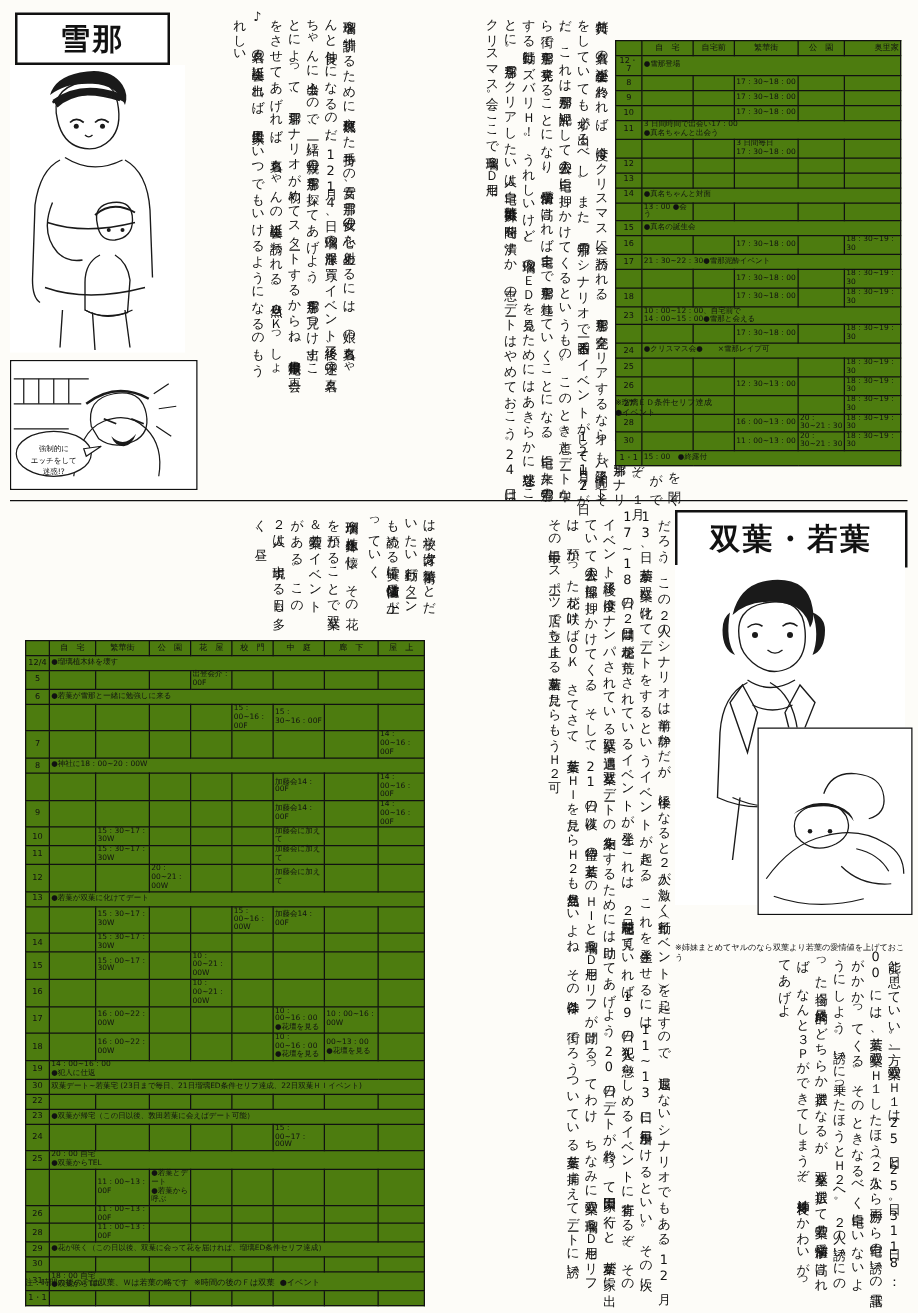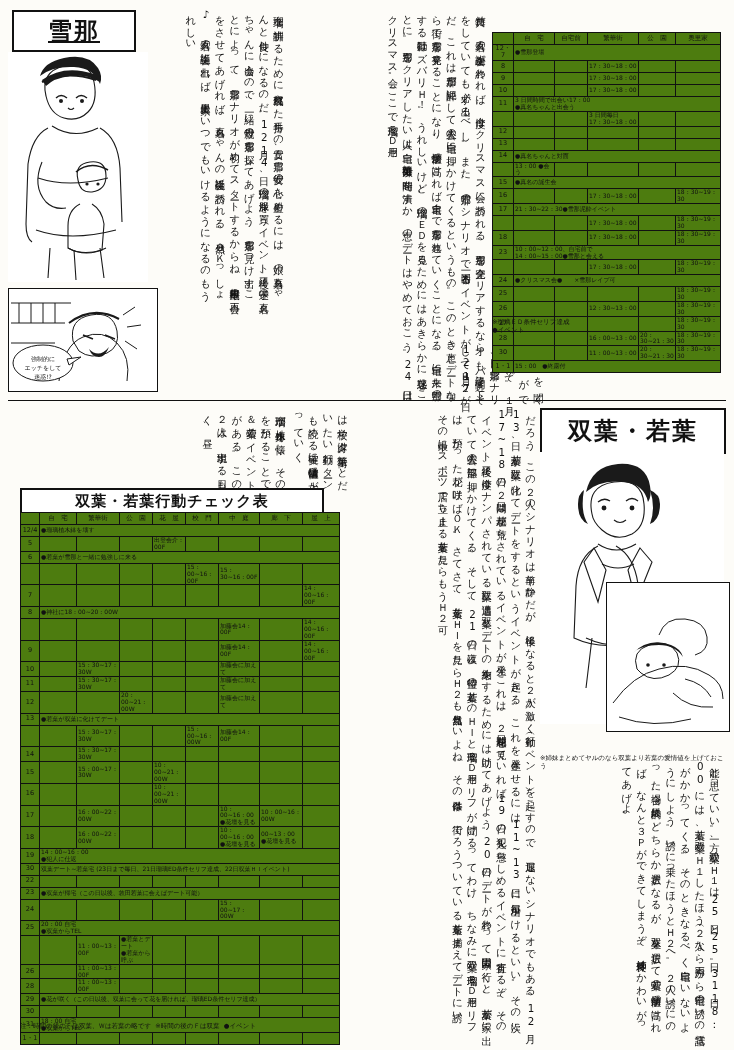--- a/index.html
+++ b/index.html
@@ -23,21 +23,21 @@
     text-align:justify;
   }
 
   
   #yukina-title{
     position:absolute;left:12px;top:10px;
     width:120px;height:38px;
     border:2px solid #111;
     background:#fff;
     display:flex;align-items:center;justify-content:space-around;
-    font-size:24px;font-weight:bold;letter-spacing:2px;text-decoration:underline;
+    font-size:24px;font-weight:bold;letter-spacing:2px;
   }
 
   
   .art{
     position:absolute;
     background:#fff;
     border:1px solid #111;
     overflow:hidden;
   }
   .art svg{display:block;}
@@ -155,21 +155,21 @@
 
   <div style="position:absolute;left:492px;top:32px;">
     <table class="chk" id="yukina-table" style="width:228px;">
       <thead>
         <tr>
           <th style="width:18px;"></th>
           <th style="width:38px;">自　宅</th>
           <th style="width:30px;">自宅前</th>
           <th style="width:48px;">繁華街</th>
           <th style="width:34px;">公　園</th>
-          <th style="width:42px;">奥里家</th>
+          <th style="width:42px;text-align:right;">奥里家</th>
         </tr>
       </thead>
       <tbody>
           <tr>
             <td class="lab">12・7</td>
             <td class="ev" colspan="5">●雪那登場</td>
           </tr>
           <tr>
             <td class="lab">8</td>
             <td></td>
@@ -382,21 +382,20 @@
         <path d="M26 70 q16 -16 38 -8 q10 4 12 12 q-8 -12 -24 -12 q-18 0 -26 8z" fill="#1a1a1a" stroke="none"></path>
         <circle cx="41" cy="82" r="1.8" fill="#1a1a1a" stroke="none"></circle>
         <circle cx="57" cy="82" r="1.8" fill="#1a1a1a" stroke="none"></circle>
         <path d="M78 96 q18 4 26 18 M66 110 q16 16 40 14"></path>
         <path d="M12 134 q34 12 72 2"></path>
         <path d="M52 52 q6 -18 26 -16 q20 2 22 18 q2 14 -12 18"></path>
       </g>
     </svg>
   </div>
 
-  <div class="tblhead" style="position:absolute;left:20px;top:488px;width:300px;font-size:15px;padding:2px 0;">双葉・若葉行動チェック表</div>
 
   <div style="position:absolute;left:20px;top:512px;">
     <table class="chk" id="futaba-table" style="width:300px;">
       <thead>
         <tr>
           <th style="width:16px;"></th>
           <th style="width:34px;">自　宅</th>
           <th style="width:40px;">繁華街</th>
           <th style="width:30px;">公　園</th>
           <th style="width:30px;">花　屋</th>

